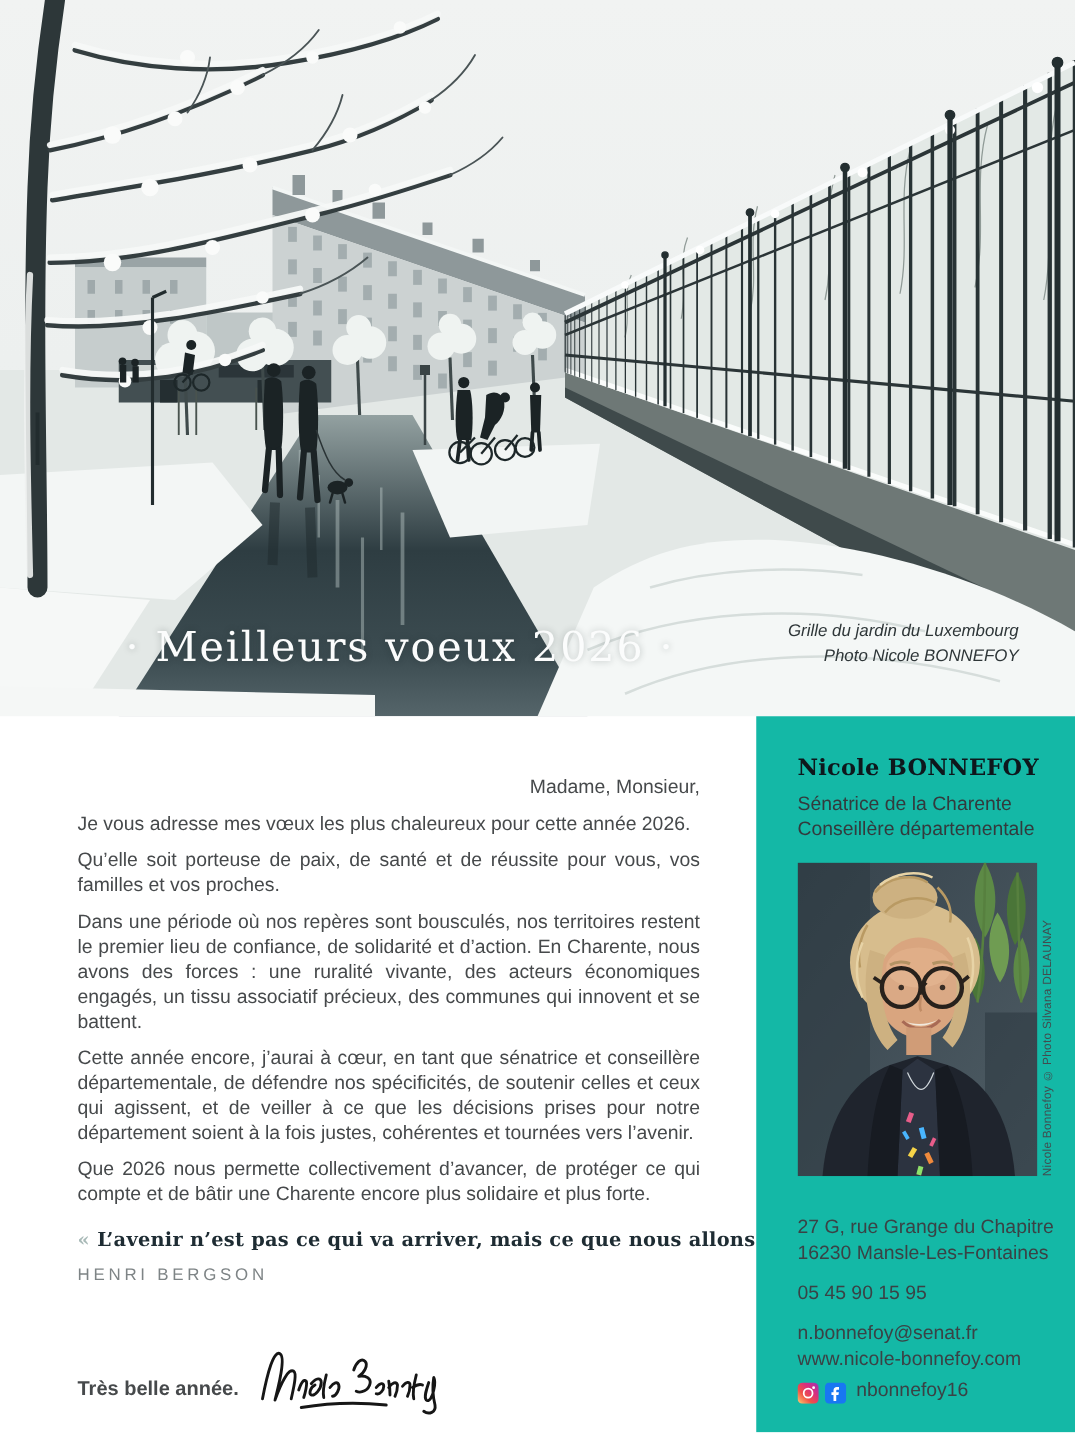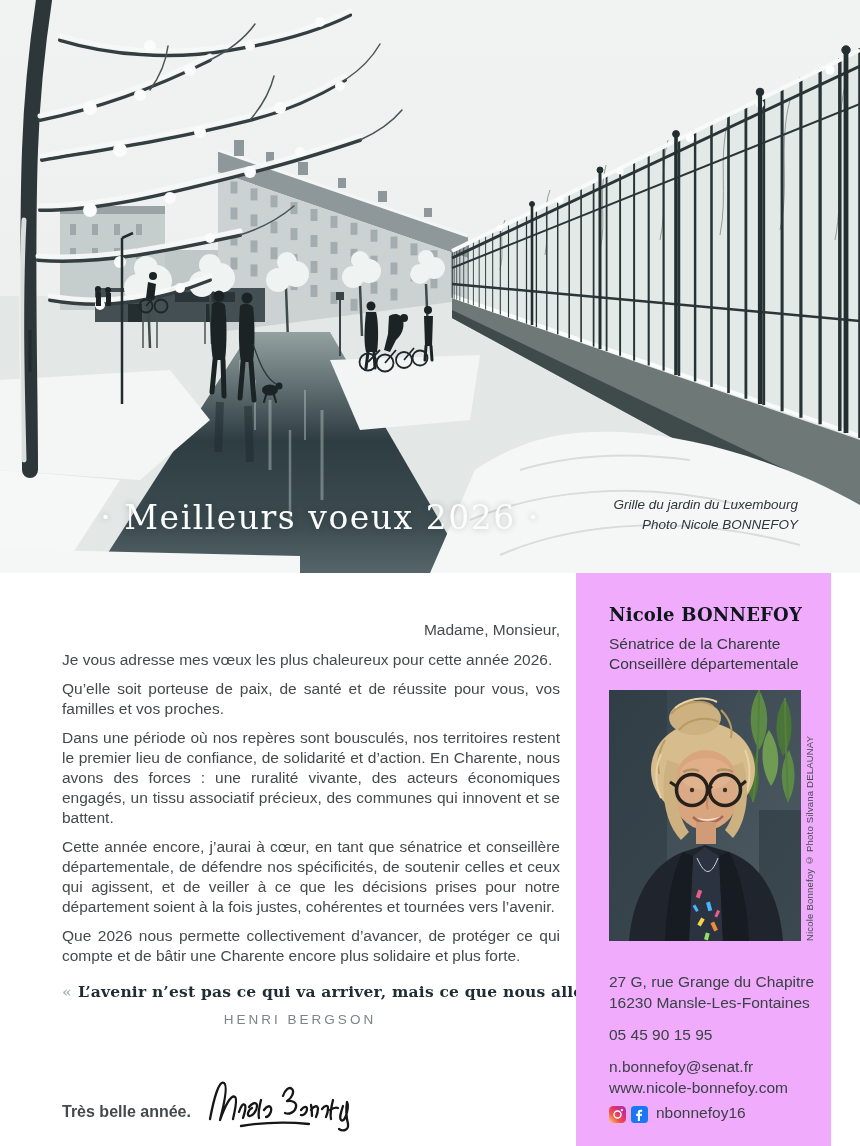--- a/index.html
+++ b/index.html
@@ -5,41 +5,41 @@
   html,body{margin:0;padding:0;background:#ffffff;}
   .page{position:relative;width:860px;height:1146px;background:#ffffff;overflow:hidden;
         font-family:"Liberation Sans",sans-serif;}
 
   
   .hero{position:absolute;left:0;top:0;width:860px;height:573px;}
   .hero svg{display:block;width:860px;height:573px;}
   .hero-caption{position:absolute;left:40px;top:498px;width:560px;text-align:center;
         font-family:"DejaVu Serif",serif;font-size:33px;font-weight:400;color:#fbfcfc;
         letter-spacing:1.5px;text-shadow:0 0 6px rgba(20,30,32,.25);}
-  .hero-credit{position:absolute;right:62px;top:495px;text-align:right;
+  .hero-credit{position:absolute;right:45px;top:495px;text-align:right;
         font-style:italic;font-size:13.5px;line-height:1.5;color:#2e3638;font-weight:400;}
 
   
   .letter{position:absolute;left:62px;top:620px;width:498px;color:#46494b;
         font-size:15.5px;line-height:20px;}
   .letter p{margin:0 0 9px 0;text-align:justify;}
   .letter p.salutation{text-align:right;margin-bottom:10px;}
   .quote{margin-top:16px;font-family:"DejaVu Serif",serif;font-weight:700;
         font-size:15.5px;color:#1e2c33;white-space:nowrap;letter-spacing:.2px;}
   .quote .gmark{color:#a9bab8;font-weight:700;}
   .quote .gmark.open{margin-right:6px;}
   .quote .gmark.close{margin-left:6px;}
-  .quote-author{width:498px;text-align:center;padding-right:22px;box-sizing:border-box;
+  .quote-author{width:498px;text-align:left;padding-right:22px;box-sizing:border-box;
         margin-top:8px;font-size:13.5px;letter-spacing:3px;color:#7e8486;}
   .closing-row{display:flex;align-items:flex-end;margin-top:30px;gap:14px;font-weight:bold;}
   .closing-text{font-size:16px;color:#46494b;}
   .signature{position:relative;top:12px;}
 
   
-  .sidebar{position:absolute;left:576px;top:573px;width:255px;height:573px;background:#f0abfc;}
+  .sidebar{position:absolute;left:605px;top:573px;width:255px;height:573px;background:#14b8a6;}
   .sb-name{margin:31px 0 0 33px;font-family:"DejaVu Serif",serif;font-weight:700;
         font-size:18px;color:#0e171c;letter-spacing:.2px;}
   .sb-role{margin:9px 0 0 33px;font-size:15.5px;color:#333a3d;line-height:20px;}
   .portrait{position:absolute;left:33px;top:117px;width:192px;height:251px;overflow:hidden;}
   .portrait svg{display:block;width:192px;height:251px;}
   .portrait-credit{position:absolute;left:228px;top:117px;height:251px;
         writing-mode:vertical-rl;transform:rotate(180deg);white-space:nowrap;
         font-size:9.5px;color:#414c4f;letter-spacing:.2px;}
   .sb-contact{position:absolute;left:33px;top:398px;width:210px;font-size:15.5px;
         color:#3a4245;line-height:21px;}

